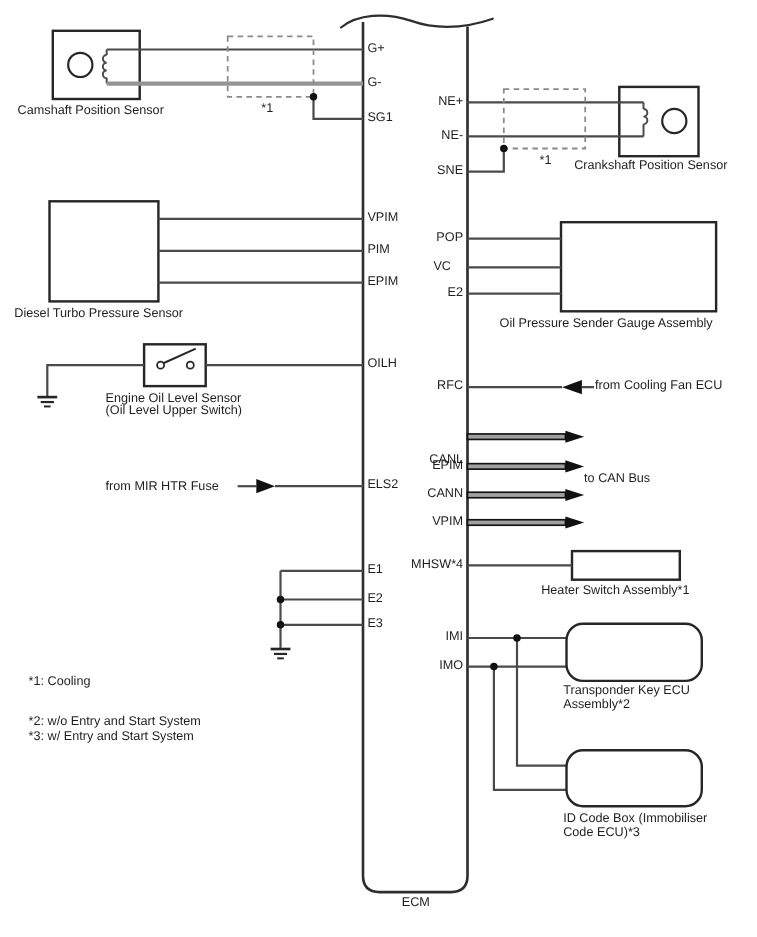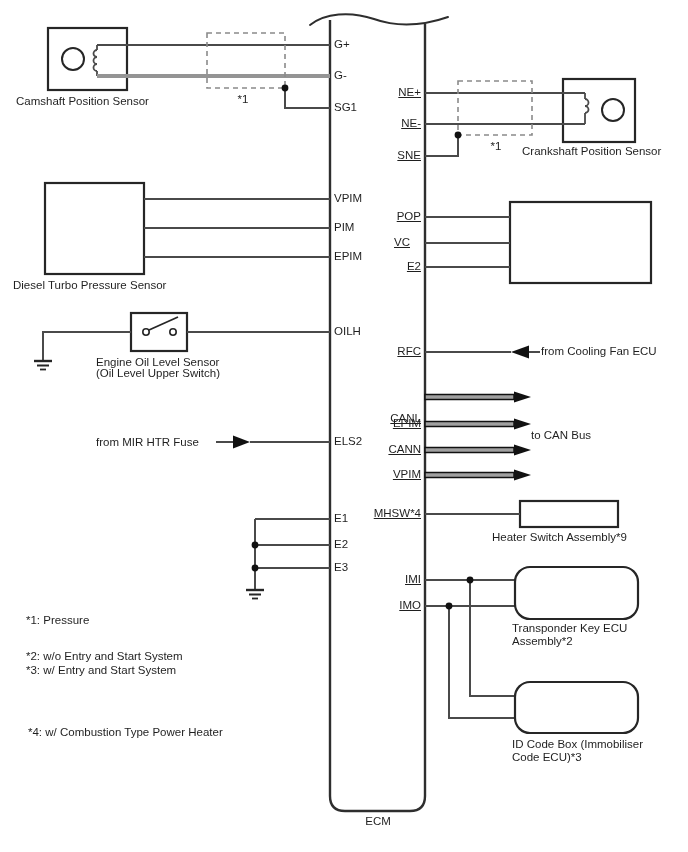--- a/index.html
+++ b/index.html
@@ -5,21 +5,21 @@
   html,body { margin:0; padding:0; background:#ffffff; }
   .canvas {
     position:relative; width:688px; height:852px; background:#ffffff;
     font-family:"Liberation Sans", sans-serif; color:#1f1f1f; overflow:hidden;
   }
   .lbl {
     position:absolute; font-size:11.5px; line-height:13px; white-space:nowrap;
     color:#1f1f1f;
   }
   .pin-left  { }
-  .pin-right { text-align:right;text-decoration:underline; }
+  .pin-right { text-align:right; }
   .center    { text-align:center; }
   svg.wires  { position:absolute; left:0; top:0; }
 </style>
 </head>
 <body>
 
 <div class="canvas">
 
   <svg class="wires" width="688" height="852" viewBox="0 0 688 852">
 
@@ -173,31 +173,31 @@
   <div class="lbl pin-right" style="right:267px; top:468px">VPIM</div>
   <div class="lbl pin-right" style="right:267px; top:507px">MHSW*4</div>
   <div class="lbl pin-right" style="right:267px; top:573px">IMI</div>
   <div class="lbl pin-right" style="right:267px; top:599px">IMO</div>
 
   <div class="lbl" style="left:16px;  top:95px">Camshaft Position Sensor</div>
   <div class="lbl" style="left:522px; top:145px">Crankshaft Position Sensor</div>
   <div class="lbl center" style="left:235px; top:93px; width:16px">*1</div>
   <div class="lbl center" style="left:488px; top:140px; width:16px">*1</div>
   <div class="lbl" style="left:13px;  top:279px">Diesel Turbo Pressure Sensor</div>
+  <div class="lbl center" style="left:448px; top:288px; width:206px">Oil Pressure Sender Gauge Assembly</div>
   <div class="lbl" style="left:96px;  top:356px">Engine Oil Level Sensor</div>
   <div class="lbl" style="left:96px;  top:367px">(Oil Level Upper Switch)</div>
   <div class="lbl" style="left:541px; top:345px">from Cooling Fan ECU</div>
   <div class="lbl" style="left:531px; top:429px">to CAN Bus</div>
   <div class="lbl" style="left:96px;  top:436px">from MIR HTR Fuse</div>
-  <div class="lbl" style="left:492px; top:531px">Heater Switch Assembly*9</div>
+  <div class="lbl" style="left:492px; top:531px">Heater Switch Assembly*1</div>
   <div class="lbl" style="left:512px; top:622px">Transponder Key ECU</div>
   <div class="lbl" style="left:512px; top:635px">Assembly*2</div>
   <div class="lbl" style="left:512px; top:738px">ID Code Box (Immobiliser</div>
   <div class="lbl" style="left:512px; top:751px">Code ECU)*3</div>
 
-  <div class="lbl" style="left:26px; top:614px">*1: Pressure</div>
+  <div class="lbl" style="left:26px; top:614px">*1: Cooling</div>
   <div class="lbl" style="left:26px; top:650px">*2: w/o Entry and Start System</div>
   <div class="lbl" style="left:26px; top:664px">*3: w/ Entry and Start System</div>
-  <div class="lbl" style="left:28px; top:726px">*4: w/ Combustion Type Power Heater</div>
 
   <div class="lbl center" style="left:355px; top:815px; width:46px">ECM</div>
 
 </div>
 
 </body></html>

